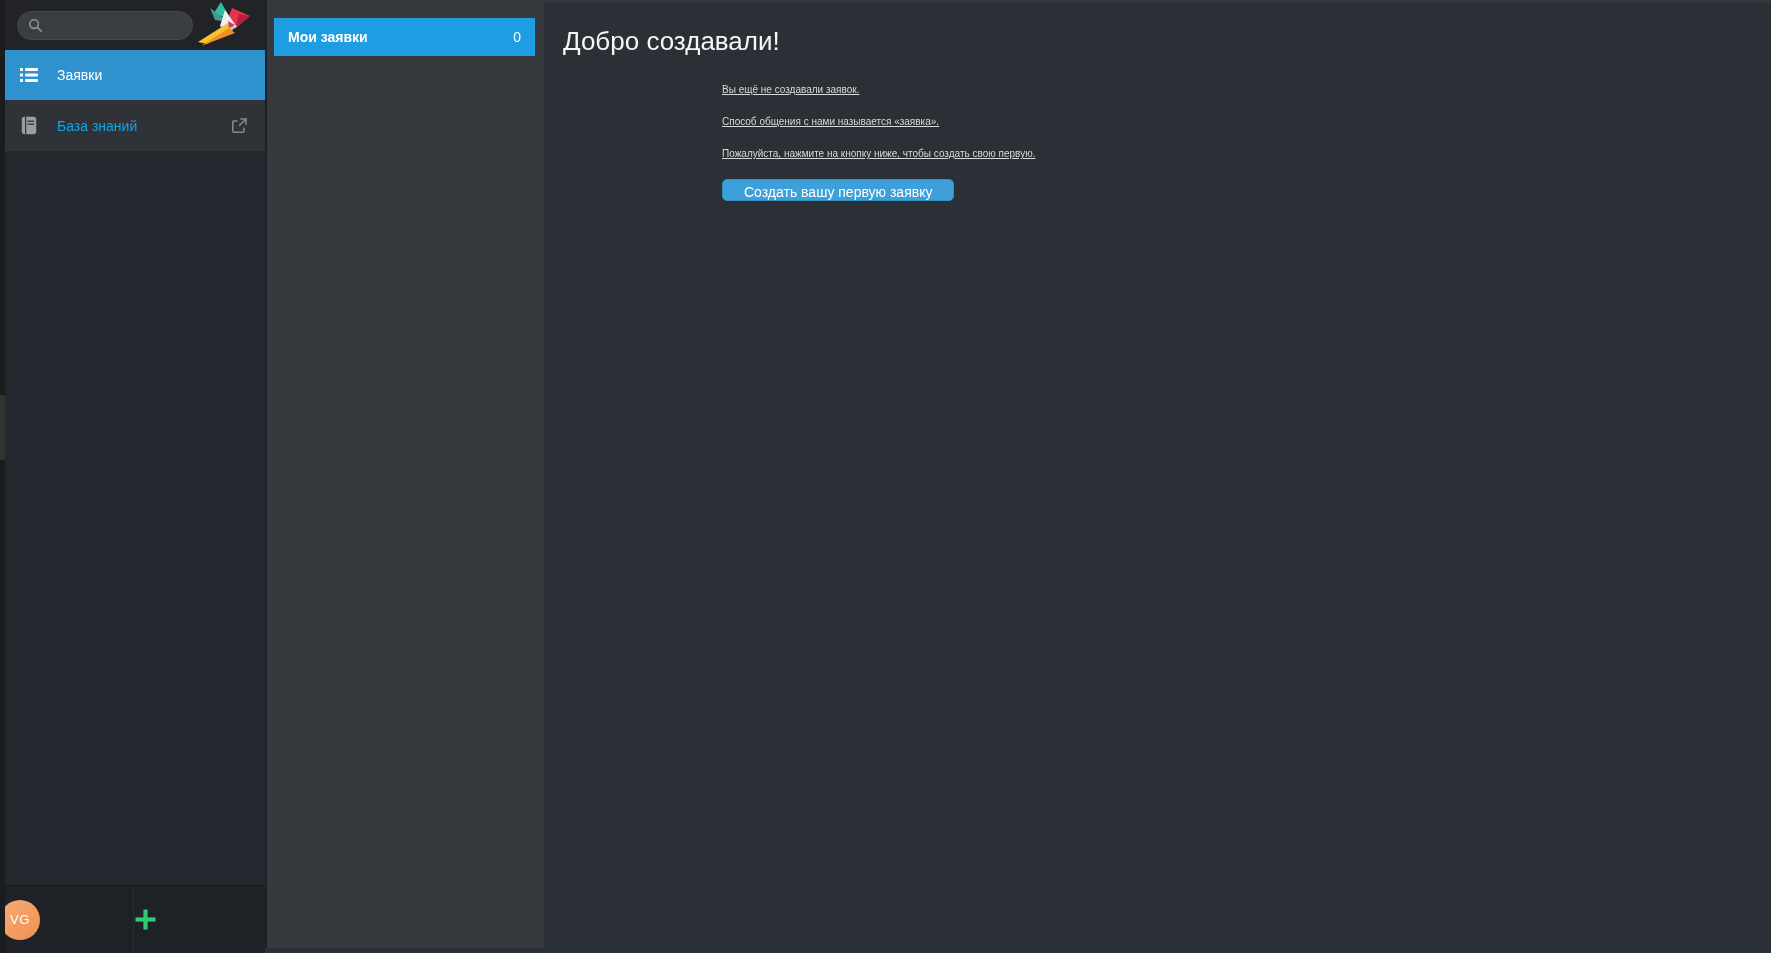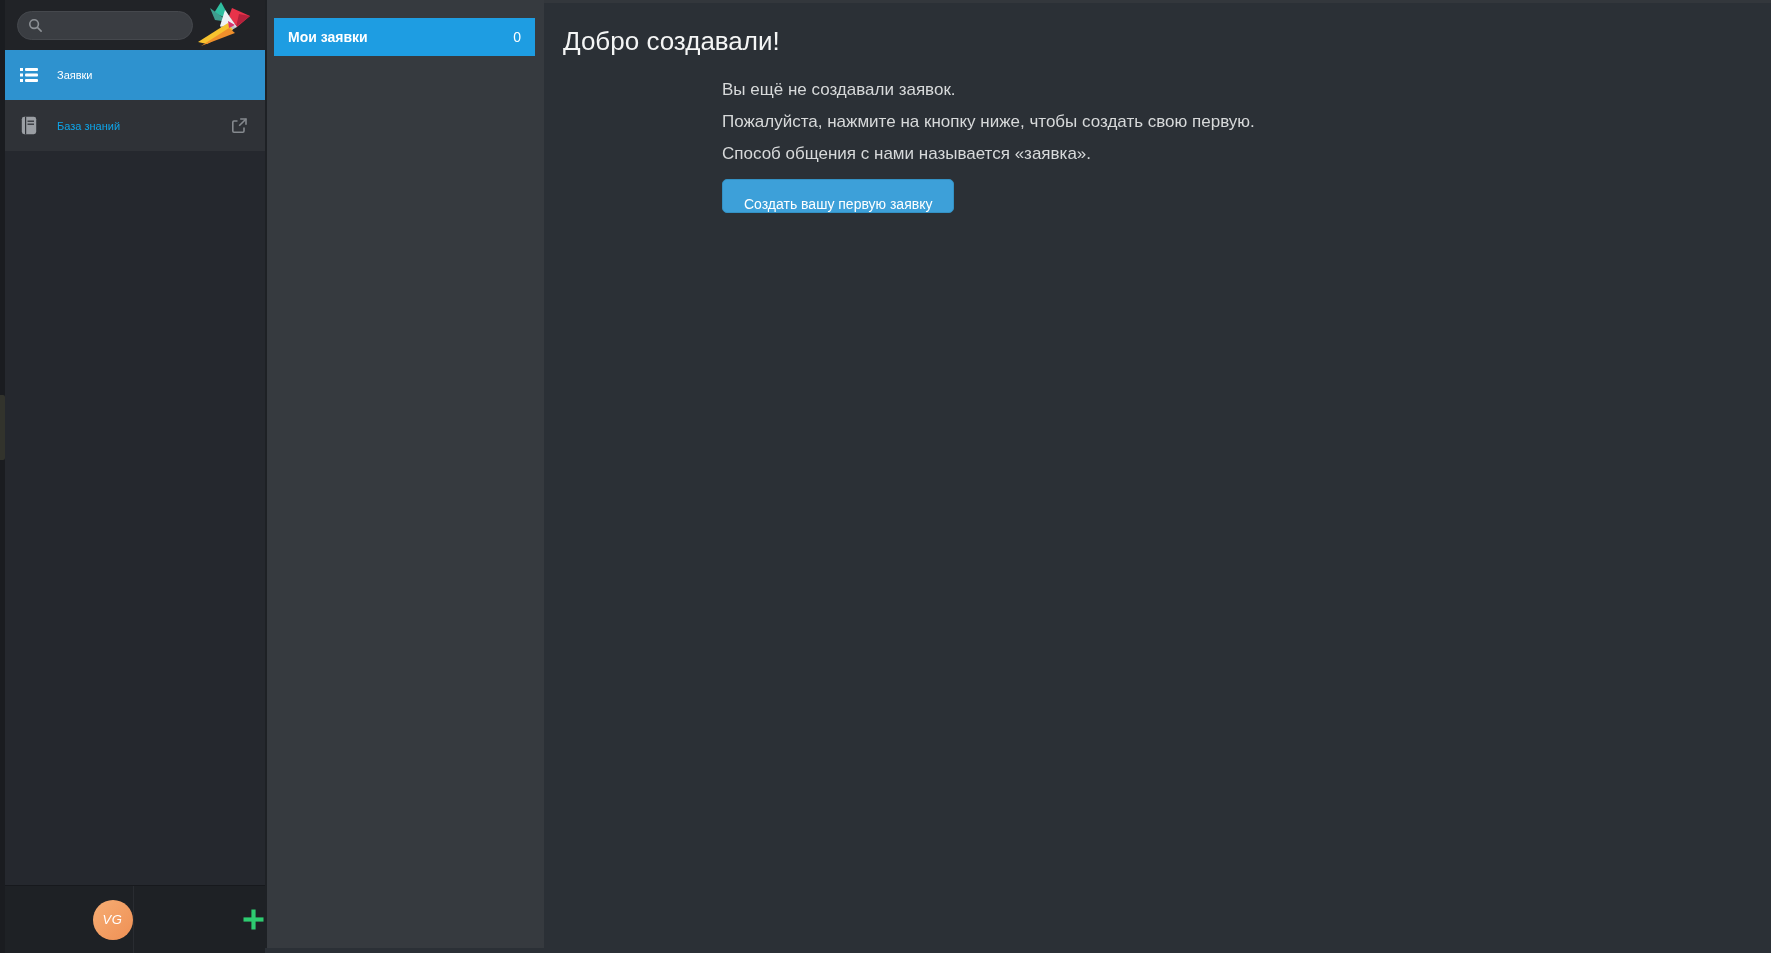--- a/index.html
+++ b/index.html
@@ -44,40 +44,39 @@
   }
   .logo {
     position: absolute; right: 11px; top: 1px; width: 56px; height: 48px;
   }
 
   .nav { margin: 0; padding: 0; }
   .nav-item {
     display: flex; align-items: center;
     padding: 0 18px 0 19px;
     cursor: pointer;
-    font-size: 11px;
+    font-size: 14px;
   }
   .nav-item .icon { width: 20px; display: flex; justify-content: center; }
   .nav-item .label { margin-left: 18px; }
   .nav-item.active {
     height: 50px; background: #2e92cf; color: #ffffff;
   }
   .nav-item.kb {
     height: 51px; background: #2f3237; color: #0ea5e9;
   }
   .nav-item .ext { margin-left: auto; display: flex; }
 
   .sidebar-bottom {
     position: absolute; left: 0; bottom: 0; width: 265px; height: 68px;
     background: #1e2125; display: flex; border-top: 1px solid #17191d;
   }
   .sb-cell {
-    flex: 1 1 50%; display: flex; align-items: center; justify-content: flex-end;
+    flex: 1 1 50%; display: flex; align-items: center; justify-content: flex-start;
     cursor: pointer;
-    font-style: italic;
   }
   .sb-cell + .sb-cell { border-left: 1px solid #292c31; }
   .avatar {
     width: 40px; height: 40px; border-radius: 50%;
     background: linear-gradient(135deg, #f6ad74 0%, #ef9054 100%);
     color: #ffffff; font-size: 13px; letter-spacing: 0.5px;
     display: flex; align-items: center; justify-content: center;
   }
 
   
@@ -104,26 +103,26 @@
     background: #33373c;
   }
   .welcome-title {
     position: absolute; left: 19px; top: 26px;
     font-size: 26px; color: #f4f5f5; font-weight: normal; margin: 0;
   }
   .welcome-body {
     position: absolute; left: 178px; top: 80px;
   }
   .welcome-body p {
-    margin: 0 0 13px 0; font-size: 17px; line-height: 19px; color: #d7d9da;
+    margin: 0 0 13px 0; font-size: 10px; line-height: 19px; color: #d7d9da; text-decoration: underline;
   }
   .cta-button {
     position: absolute; left: 178px; top: 179px; height: 22px;
     background: #3da0d9; border: 1px solid #3391c4; border-radius: 5px;
-    color: #ffffff; font-size: 14px; padding: 16px 21px;
+    color: #ffffff; font-size: 14px; padding: 4px 21px;
     font-family: "Liberation Sans", sans-serif;
     cursor: pointer;
   }
 </style>
 </head>
 <body>
 
 <div class="left-strip">
   <div class="notch"></div>
 </div>
@@ -208,18 +207,18 @@
   </div>
 </div>
 
 <div class="main">
   <div class="main-top-edge"></div>
 
   <h1 class="welcome-title">Добро создавали!</h1>
 
   <div class="welcome-body">
     <p>Вы ещё не создавали заявок.</p>
+    <p>Способ общения с нами называется «заявка».</p>
     <p>Пожалуйста, нажмите на кнопку ниже, чтобы создать свою первую.</p>
-    <p>Способ общения с нами называется «заявка».</p>
   </div>
 
   <button class="cta-button">Создать вашу первую заявку</button>
 </div>
 
 </body></html>

